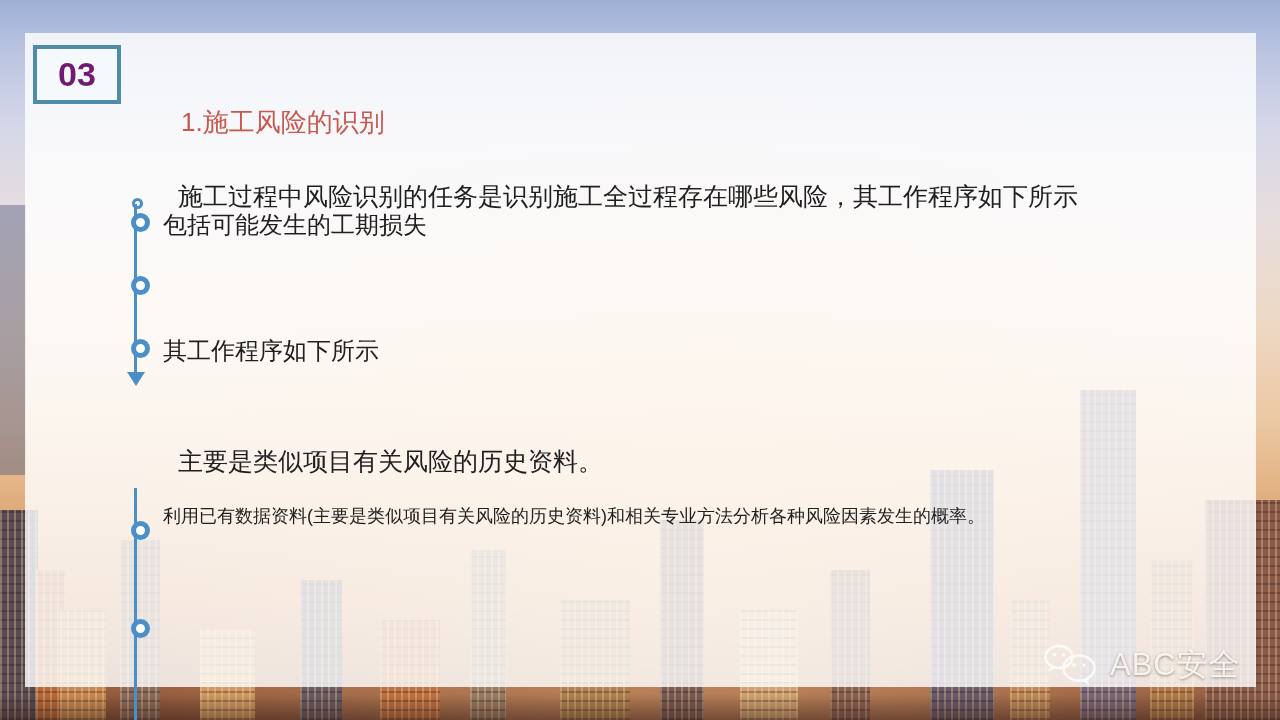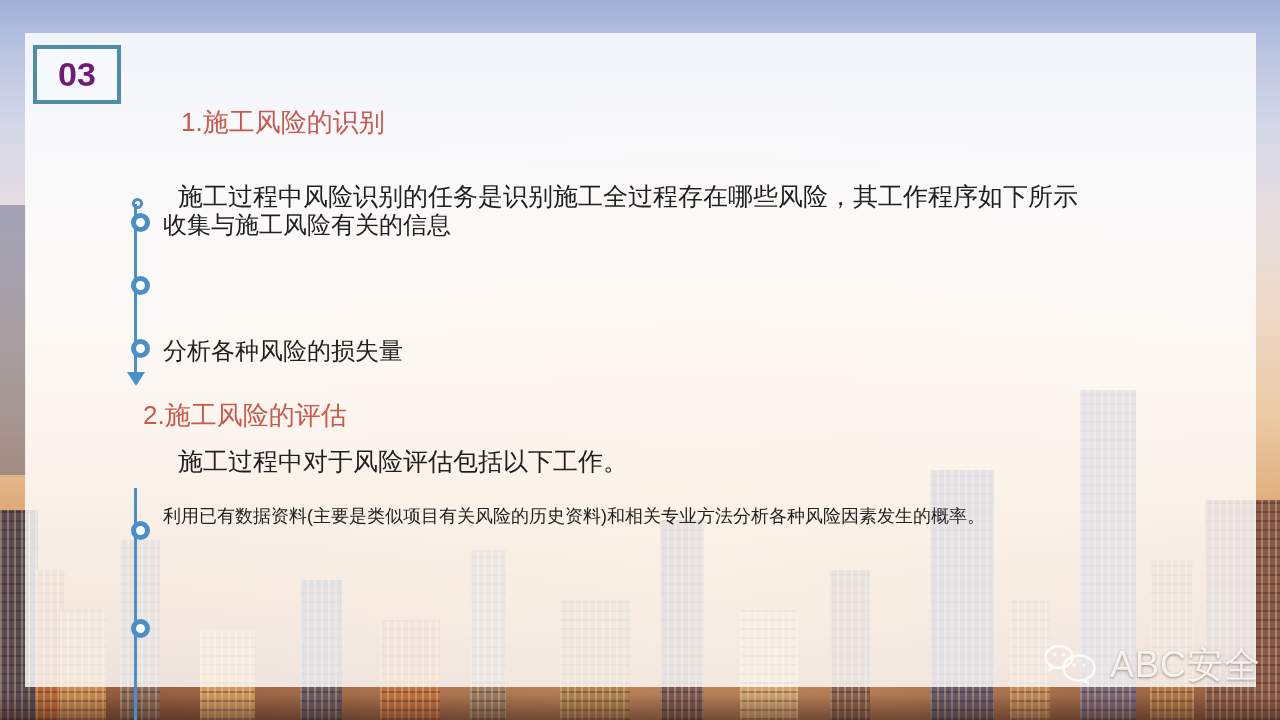--- a/index.html
+++ b/index.html
@@ -76,21 +76,21 @@
   }
   .r1{top:213px;} .r2{top:276px;} .r3{top:339px;}
   .r4{top:521px;} .r5{top:619px;}
   
   .brand{
     position:absolute; left:1042px; top:640px; height:50px;
     display:flex; align-items:center; gap:10px;
     color:rgba(255,255,255,.85);
     text-shadow:0 1px 3px rgba(90,60,40,.55);
   }
-  .brand-text{font-size:36px; letter-spacing:1px;}
+  .brand-text{font-size:31px; letter-spacing:1px;}
   .wechat{width:58px; height:46px; opacity:.85;}
 </style>
 </head>
 <body>
 
 <div class="slide">
 
   <div class="photo"></div>
   <div class="photo-haze"></div>
   <div class="city">
@@ -123,25 +123,24 @@
 
   <div class="sec-head sec1-head">1.施工风险的识别</div>
   <div class="intro intro1">施工过程中风险识别的任务是识别施工全过程存在哪些风险，其工作程序如下所示</div>
 
   <span class="dot-top"></span>
   <span class="vline v1"></span>
   <span class="arrowdown"></span>
   <span class="ring r1"></span>
   <span class="ring r2"></span>
   <span class="ring r3"></span>
-  <div class="step s1a">收集与施工风险有关的信息</div>
-  <div class="step s1c">分析各种风险的损失量</div>
+  <div class="step s1a">包括可能发生的工期损失</div>
+  <div class="step s1c">其工作程序如下所示</div>
 
-  <div class="sec-head sec2-head">2.施工风险的评估</div>
-  <div class="intro intro2">施工过程中对于风险评估包括以下工作。</div>
+  <div class="intro intro2">主要是类似项目有关风险的历史资料。</div>
 
   <span class="vline v2"></span>
   <span class="ring r4"></span>
   <span class="ring r5"></span>
   <div class="step2 s2a">利用已有数据资料(主要是类似项目有关风险的历史资料)和相关专业方法分析各种风险因素发生的概率。</div>
 
   <div class="brand">
     <svg class="wechat" viewBox="0 0 58 46">
       <ellipse cx="17" cy="15" rx="13.5" ry="11" fill="none" stroke="#ffffff" stroke-width="2.4"></ellipse>
       <path d="M9 24 L6 30 L14 25.5" fill="#ffffff"></path>

